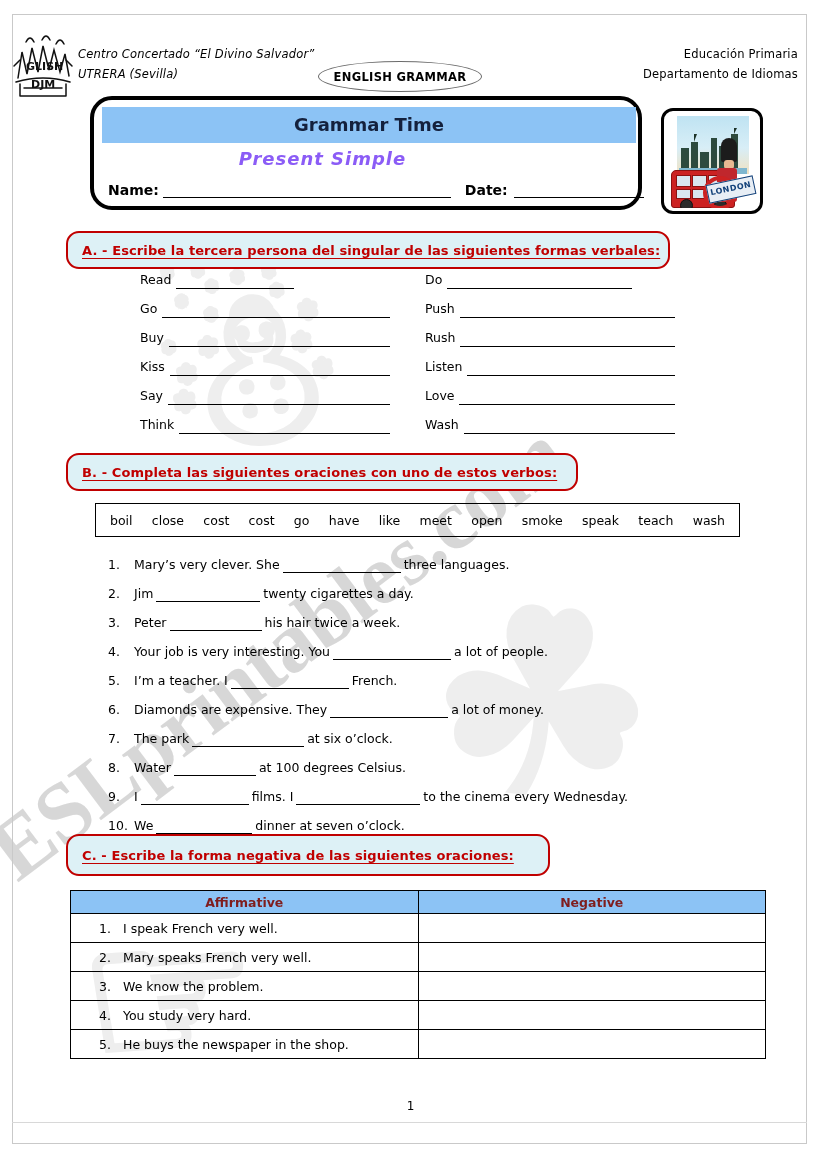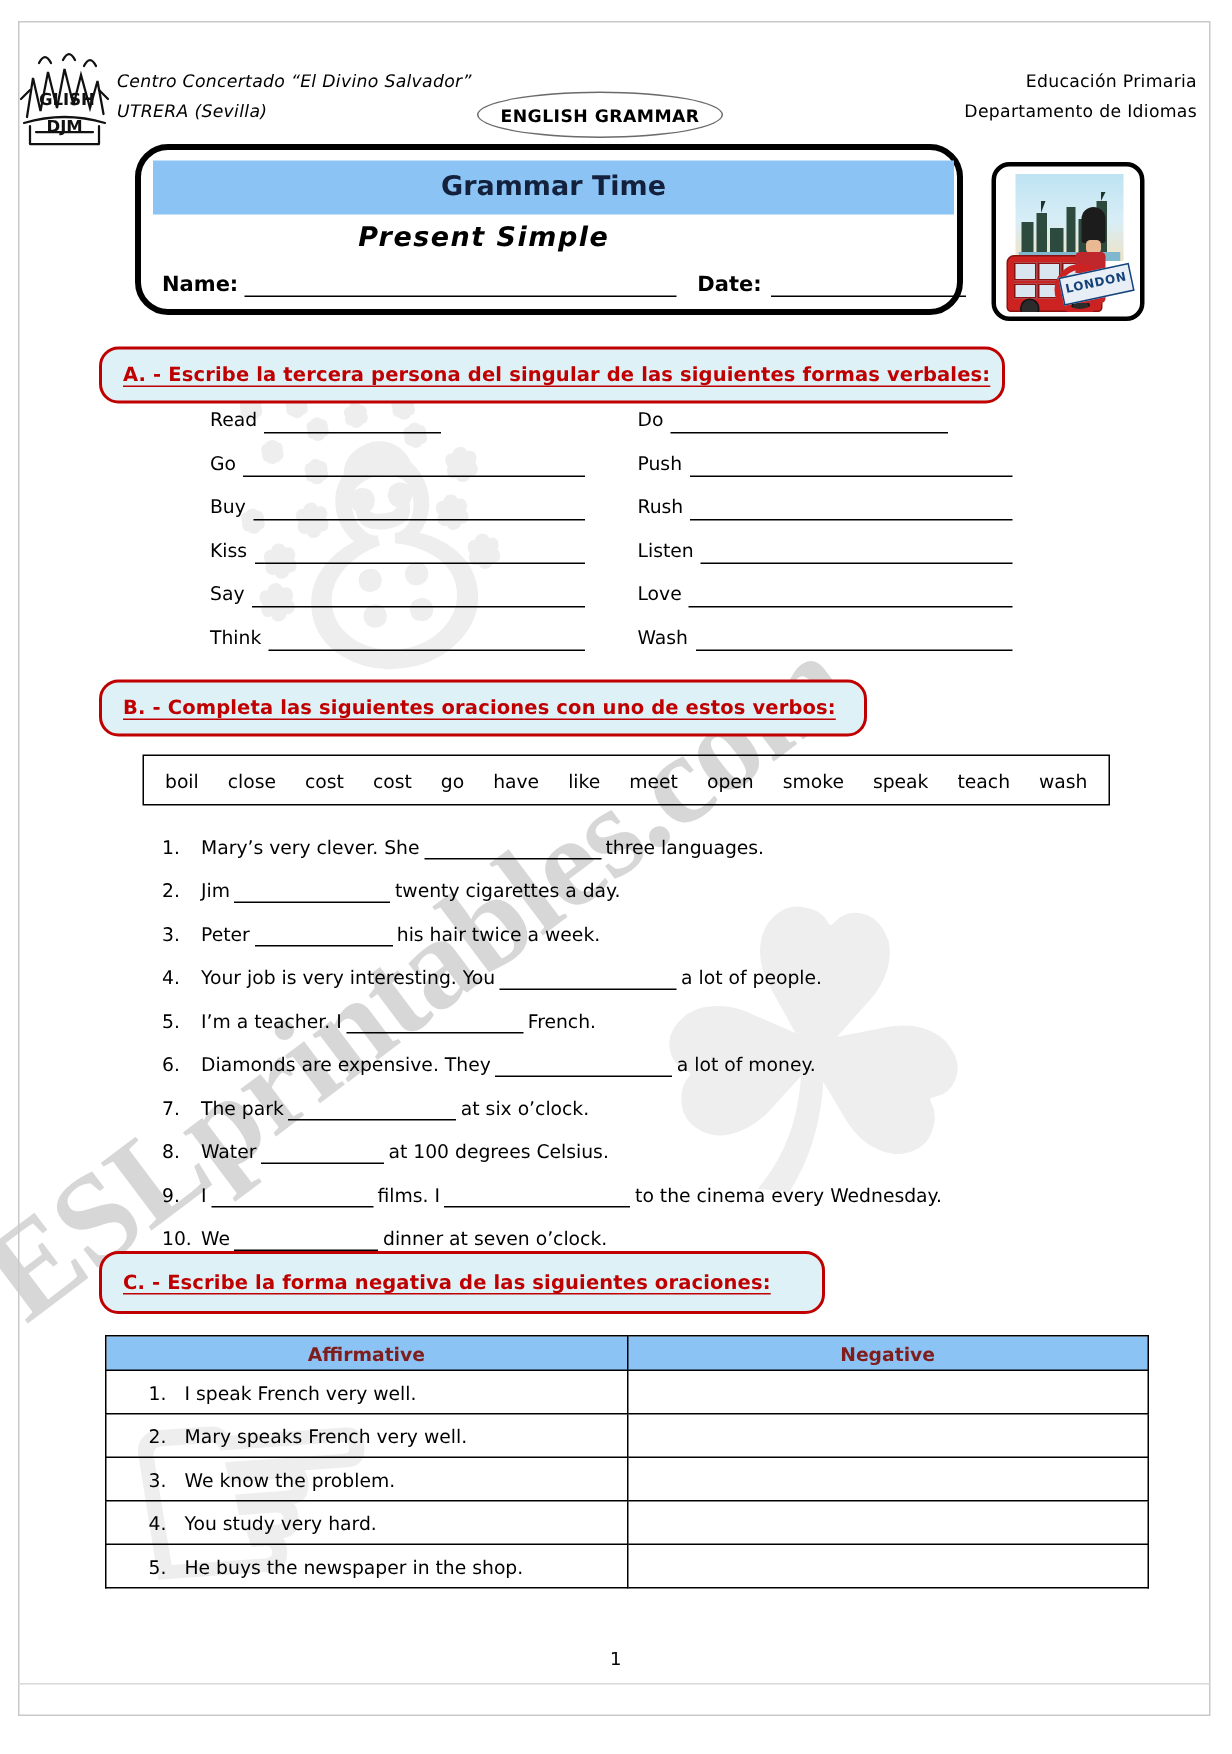--- a/index.html
+++ b/index.html
@@ -144,21 +144,21 @@
   }
   .title-sub {
     position: absolute;
     left: 0; top: 48px;
     width: 457px;
     text-align: center;
     font-family: "DejaVu Sans", sans-serif;
     font-size: 18px;
     font-weight: bold;
     font-style: italic;
-    color: #000000;
+    color: #8b5cf6;
     letter-spacing: 1px;
   }
   .namedate {
     position: absolute;
     left: 14px; top: 72px;
     width: 522px; height: 26px;
     font-family: "DejaVu Sans", sans-serif;
     font-size: 14px;
     font-weight: bold;
     display: flex;

